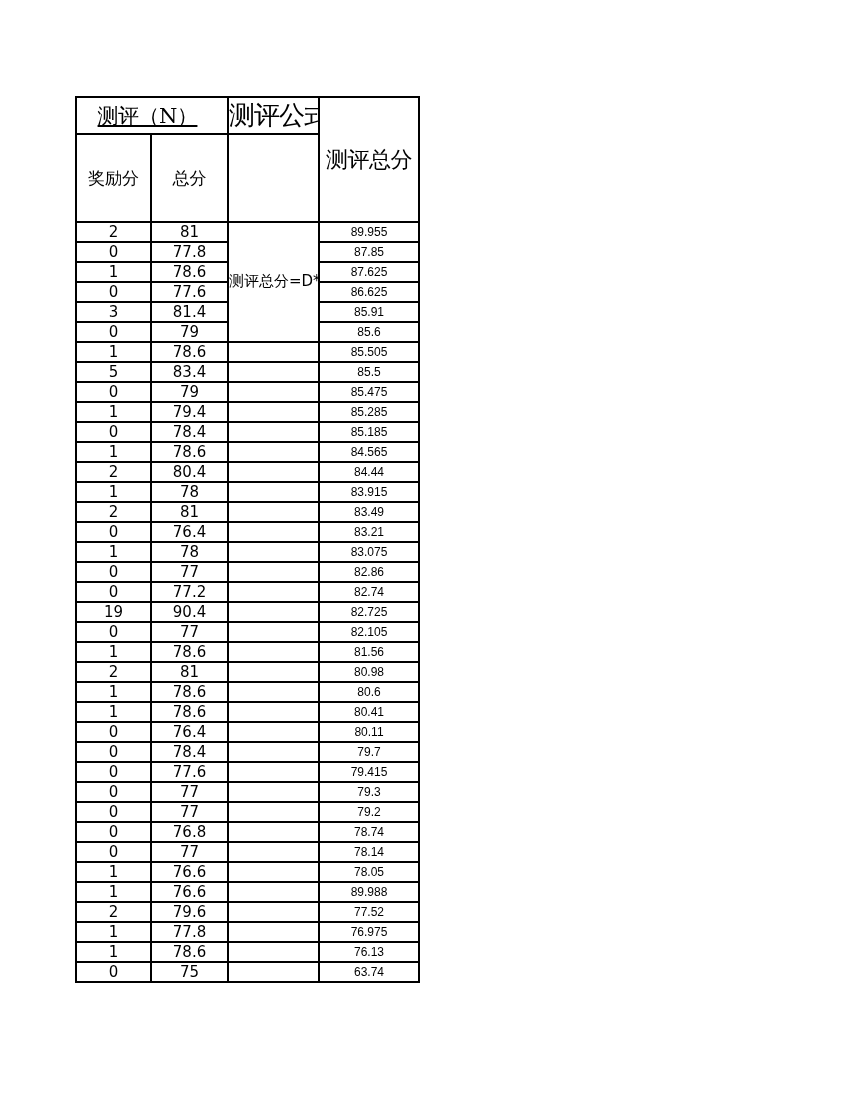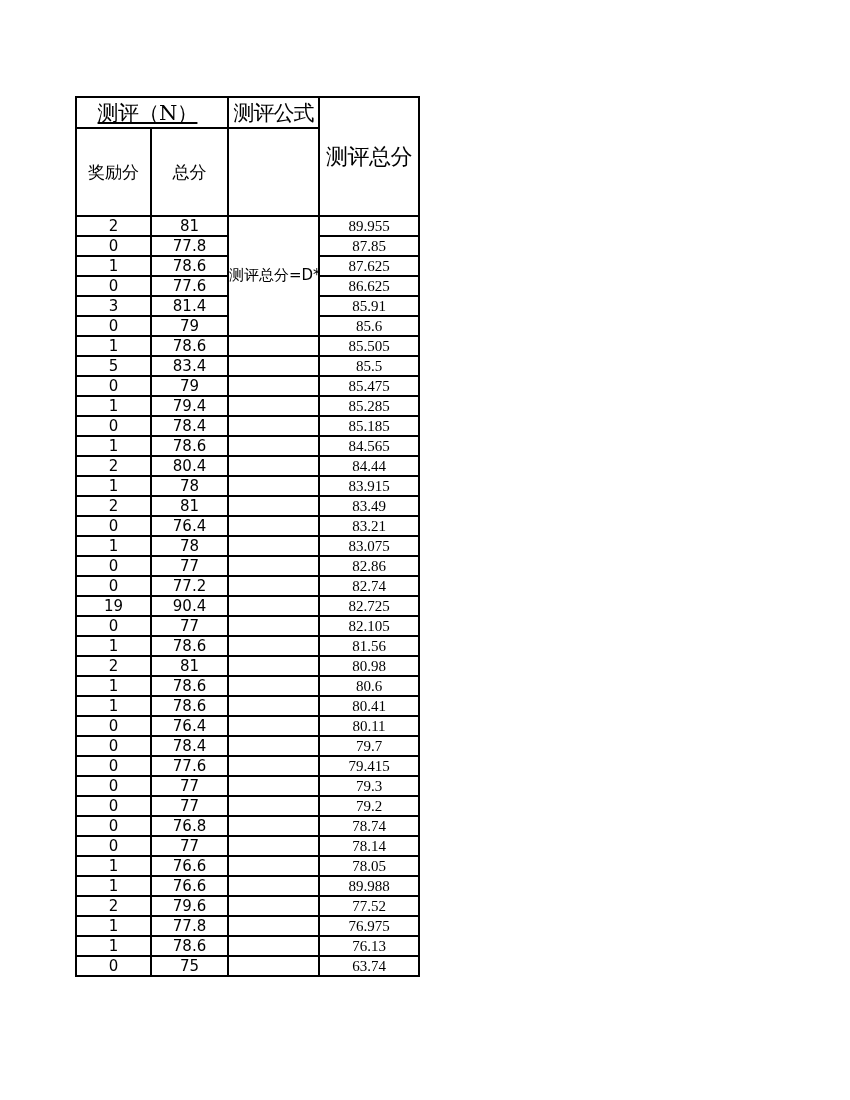--- a/index.html
+++ b/index.html
@@ -57,21 +57,21 @@
     padding-left: 0px;
     letter-spacing: -0.5px;
   }
   td.h-group .clip {
     display: inline-block;
     margin-left: -9px;
     text-decoration: underline;
   }
   td.h-formula-title {
     font-family: Liberation Mono, monospace;
-    font-size: 21px;
+    font-size: 26px;
     text-align: left;
     letter-spacing: -1px;
     padding-left: 0px;
   }
 
   
   tr.hdr2 td { height: 86px; }
 
   td.h-sub {
     font-family: Liberation Serif, serif;
@@ -95,22 +95,22 @@
   }
 
   
   tr.data td { height: 16px; }
 
   td.d-num {
     font-family: "DejaVu Sans", sans-serif;
     font-size: 15px;
   }
   td.d-score {
-    font-family: Liberation Serif, serif;
-    font-size: 15px;
+    font-family: Liberation Sans, sans-serif;
+    font-size: 12px;
   }
   td.d-blank { background: #ffffff; }
 
   
   td.formula-span {
     font-family: "DejaVu Sans", sans-serif;
     font-size: 15px;
     line-height: 1.18;
     white-space: normal;
     word-break: break-all;

